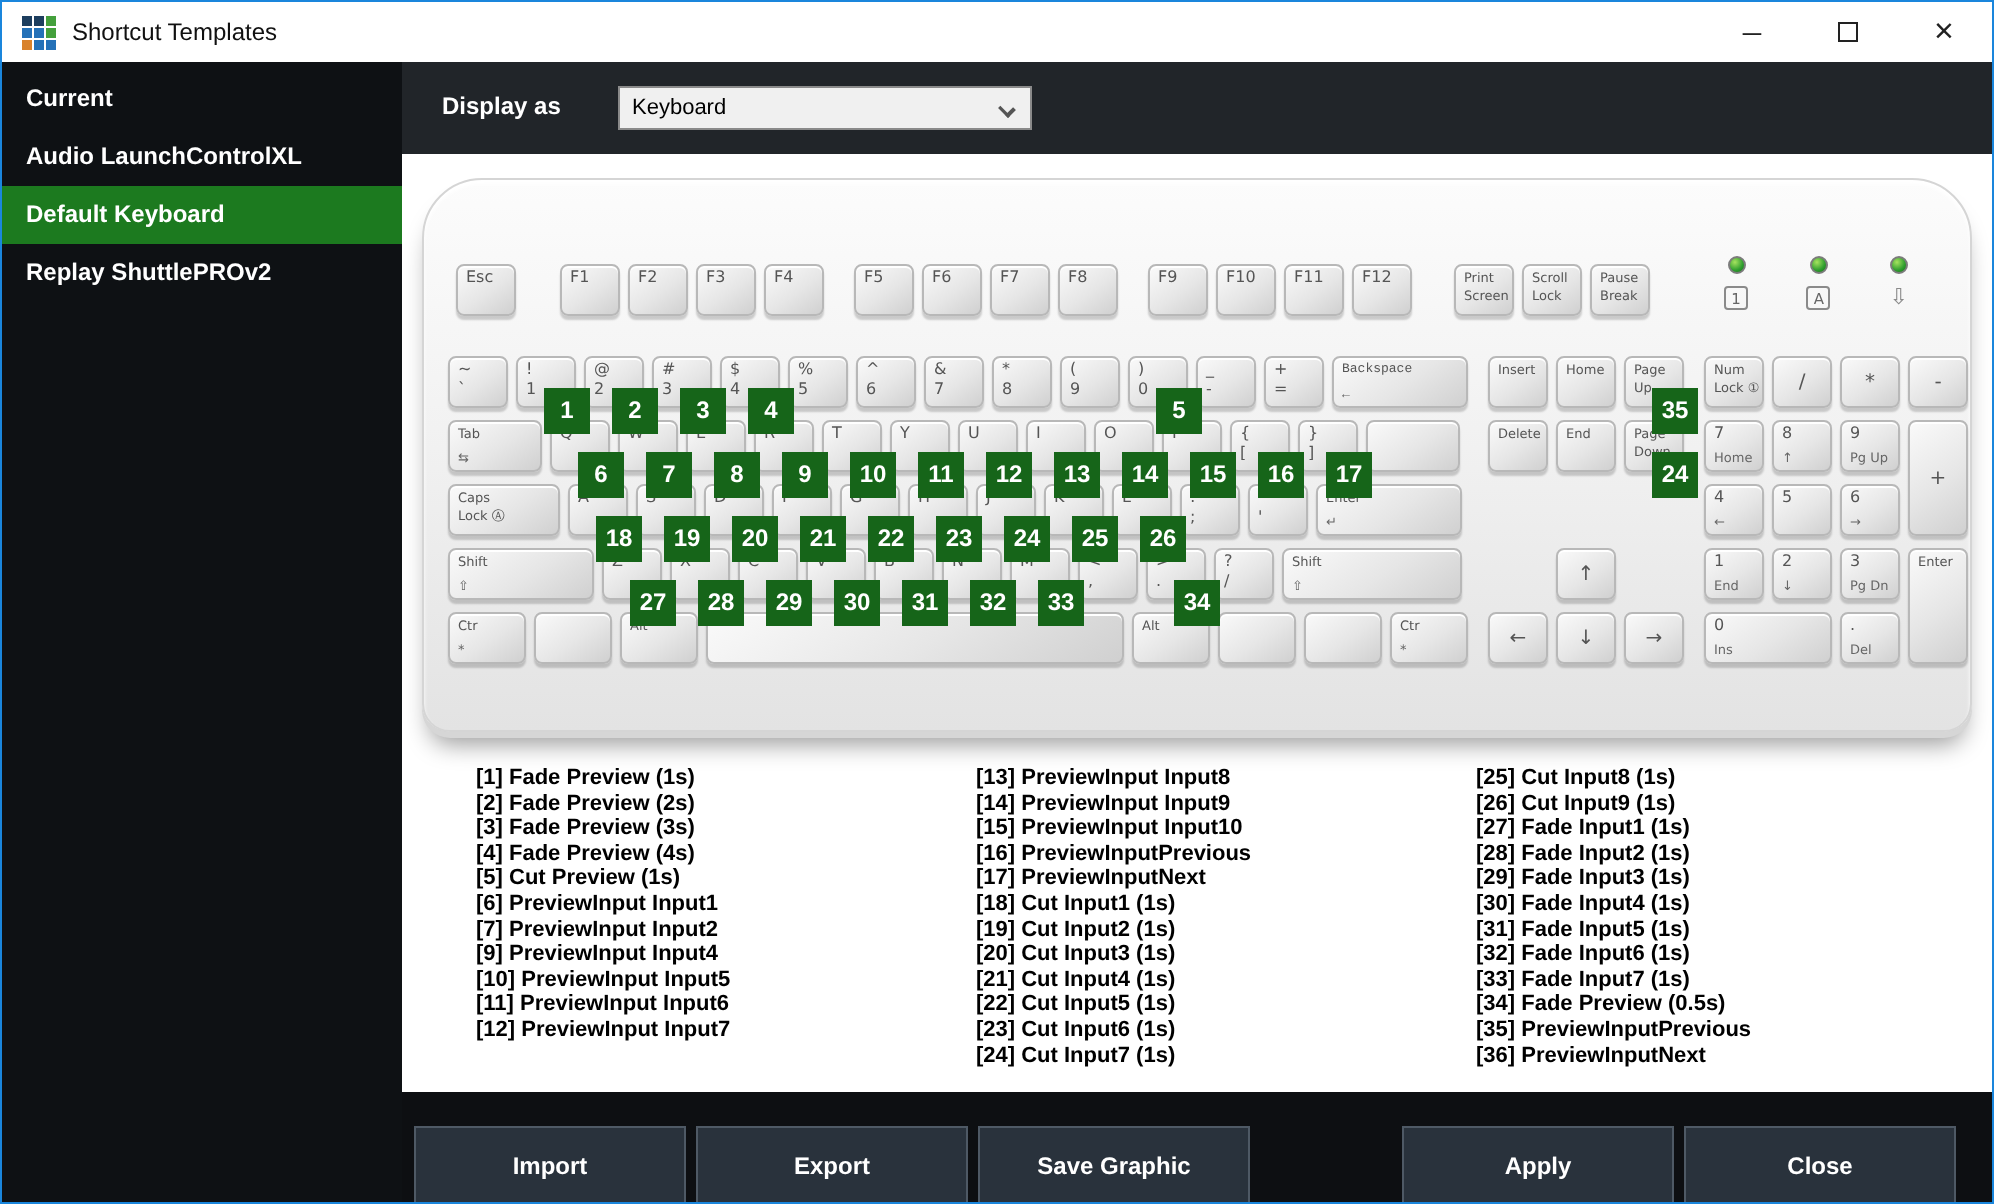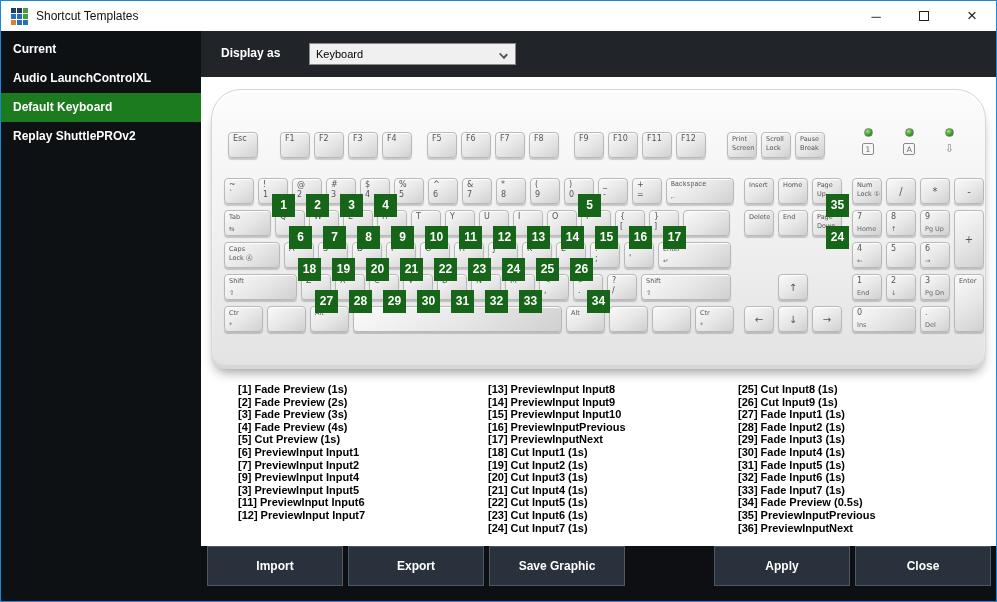--- a/index.html
+++ b/index.html
@@ -53,21 +53,21 @@
   .mainblock{position:absolute;left:12px;top:88px;}
   .krow{display:flex;gap:4px;margin-bottom:6px;}
   .navgrid{position:absolute;left:532px;top:88px;display:grid;grid-template-columns:repeat(3,30px);grid-template-rows:repeat(5,26px);gap:6px 4px;}
   .npgrid{position:absolute;left:640px;top:88px;display:grid;grid-template-columns:repeat(4,30px);grid-template-rows:repeat(5,26px);gap:6px 4px;}
   .navgrid .key,.npgrid .key{width:auto;height:auto;}
   
   .shortcut-list{position:absolute;left:37px;top:306px;display:flex;}
   .sc-col{width:250px;}
   .sc-line{font-size:11px;font-weight:bold;color:#000;line-height:12.6px;white-space:nowrap;}
   
-  .footer{position:absolute;left:200px;top:545px;width:795px;height:57px;background:#0d0f12;display:flex;align-items:flex-start;padding:0 0 0 6px;}
+  .footer{position:absolute;left:200px;top:545px;width:795px;height:57px;background:#0d0f12;display:flex;align-items:flex-end;padding:0 13px 0 6px;}
   .fbtn{width:136px;height:40px;margin-right:5px;background:#29323c;border:1px solid #4e5965;color:#fff;
         font-size:12px;font-weight:bold;display:flex;align-items:center;justify-content:center;}
   .fspacer{flex:1;}
   .kbfont{font-family:"DejaVu Sans",sans-serif;}
 </style>
 </head>
 <body>
 
 <div class="window">
 
@@ -520,21 +520,21 @@
     <div class="shortcut-list">
         <div class="sc-col">
           <div class="sc-line">[1] Fade Preview (1s)</div>
           <div class="sc-line">[2] Fade Preview (2s)</div>
           <div class="sc-line">[3] Fade Preview (3s)</div>
           <div class="sc-line">[4] Fade Preview (4s)</div>
           <div class="sc-line">[5] Cut Preview (1s)</div>
           <div class="sc-line">[6] PreviewInput Input1</div>
           <div class="sc-line">[7] PreviewInput Input2</div>
           <div class="sc-line">[9] PreviewInput Input4</div>
-          <div class="sc-line">[3] PreviewInput Input5</div>
+          <div class="sc-line">[10] PreviewInput Input5</div>
           <div class="sc-line">[11] PreviewInput Input6</div>
           <div class="sc-line">[12] PreviewInput Input7</div>
         </div>
         <div class="sc-col">
           <div class="sc-line">[13] PreviewInput Input8</div>
           <div class="sc-line">[14] PreviewInput Input9</div>
           <div class="sc-line">[15] PreviewInput Input10</div>
           <div class="sc-line">[16] PreviewInputPrevious</div>
           <div class="sc-line">[17] PreviewInputNext</div>
           <div class="sc-line">[18] Cut Input1 (1s)</div>

